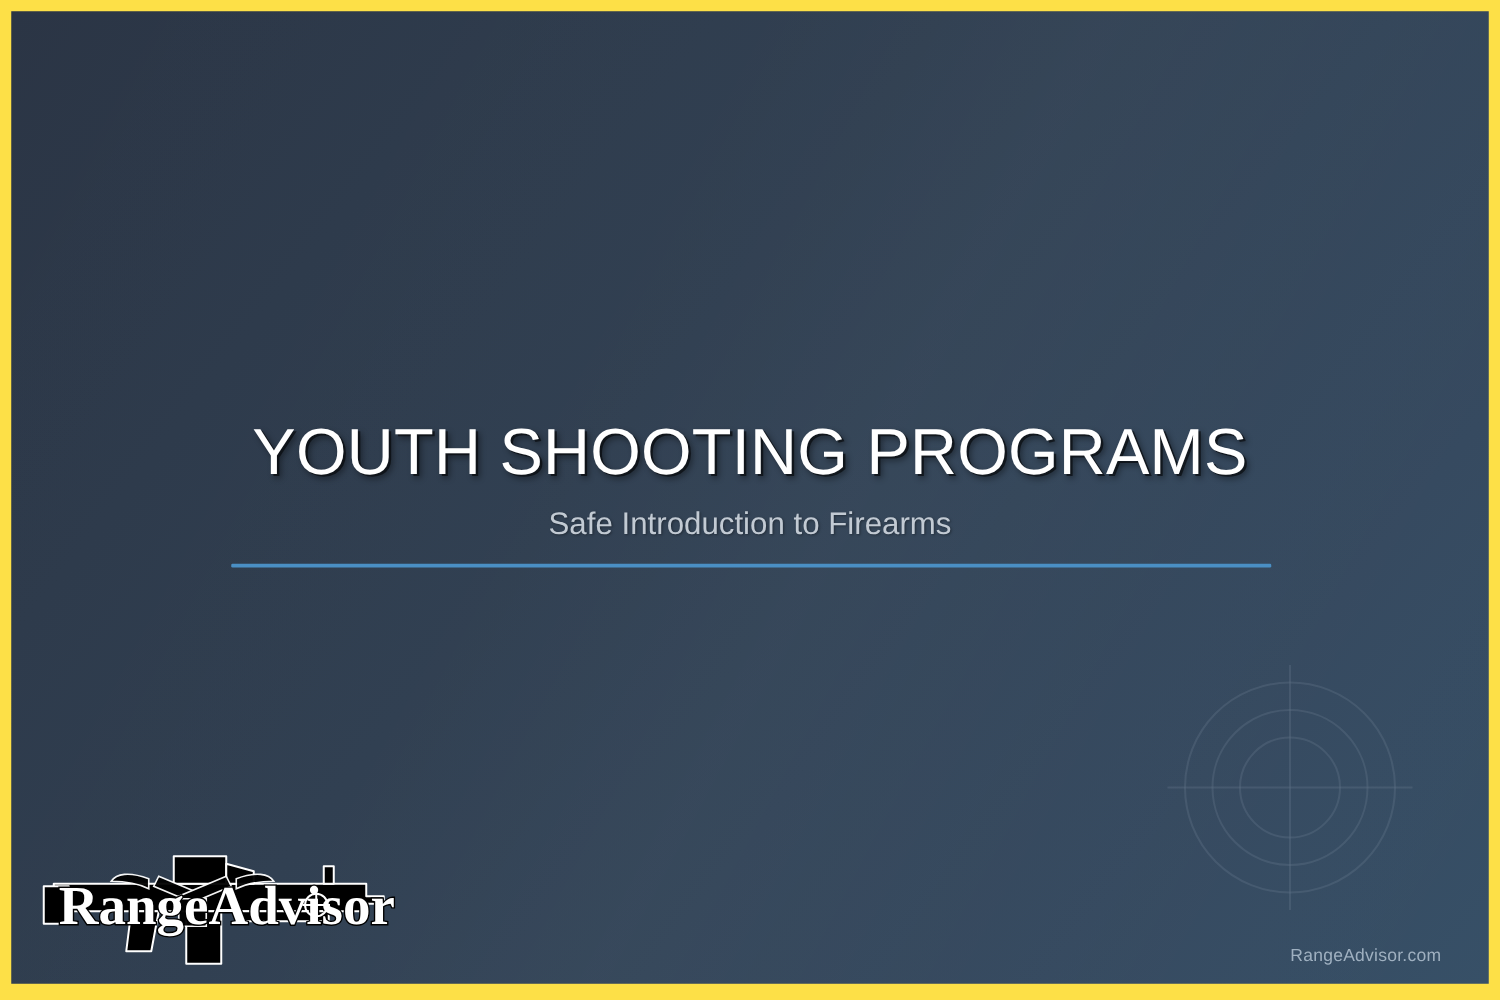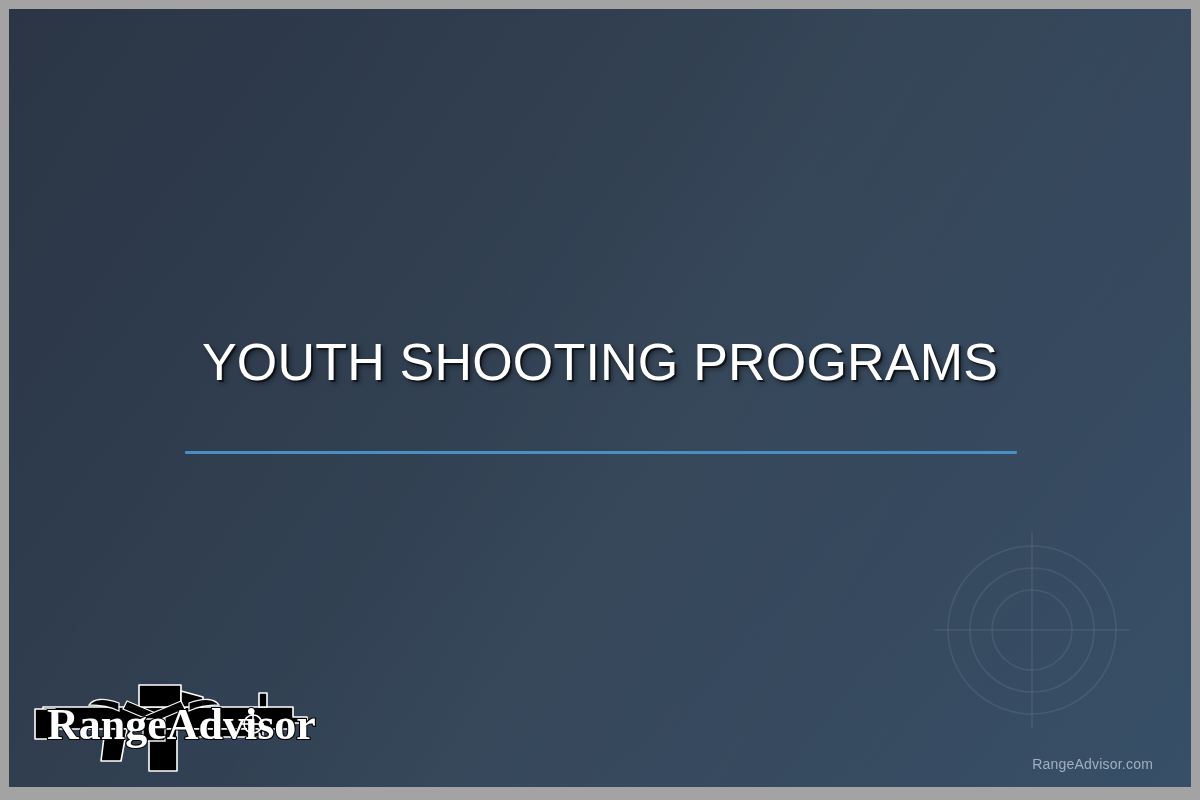--- a/index.html
+++ b/index.html
@@ -14,21 +14,21 @@
     overflow: hidden;
     font-family: "Liberation Sans", sans-serif;
   }
 
   
   .slide {
     position: relative;
     width: 1200px;
     height: 800px;
     box-sizing: border-box;
-    background: #a3a3a3;           
+    background: #fde047;           
     padding: 9px 9px 13px 9px;
   }
 
   .slide-inner {
     position: relative;
     width: 100%;
     height: 100%;
     overflow: hidden;
     background:
       linear-gradient(128deg,
@@ -143,20 +143,21 @@
           <circle cx="102" cy="102" r="62"></circle>
           <circle cx="102" cy="102" r="84"></circle>
           <line x1="102" y1="4" x2="102" y2="200"></line>
           <line x1="4" y1="102" x2="200" y2="102"></line>
         </g>
       </svg>
     </div>
 
     <div class="title-block">
       <h1 class="slide-title">YOUTH SHOOTING PROGRAMS</h1>
+      <p class="slide-subtitle">Safe Introduction to Firearms</p>
     </div>
 
     <div class="title-divider"></div>
 
     <div class="footer-url">RangeAdvisor.com</div>
 
     <div class="brand-logo">
       <svg viewBox="0 0 286 108" width="286" height="108" xmlns="http://www.w3.org/2000/svg">
         <g stroke="#ffffff" stroke-width="1.6" stroke-linejoin="round">
 

